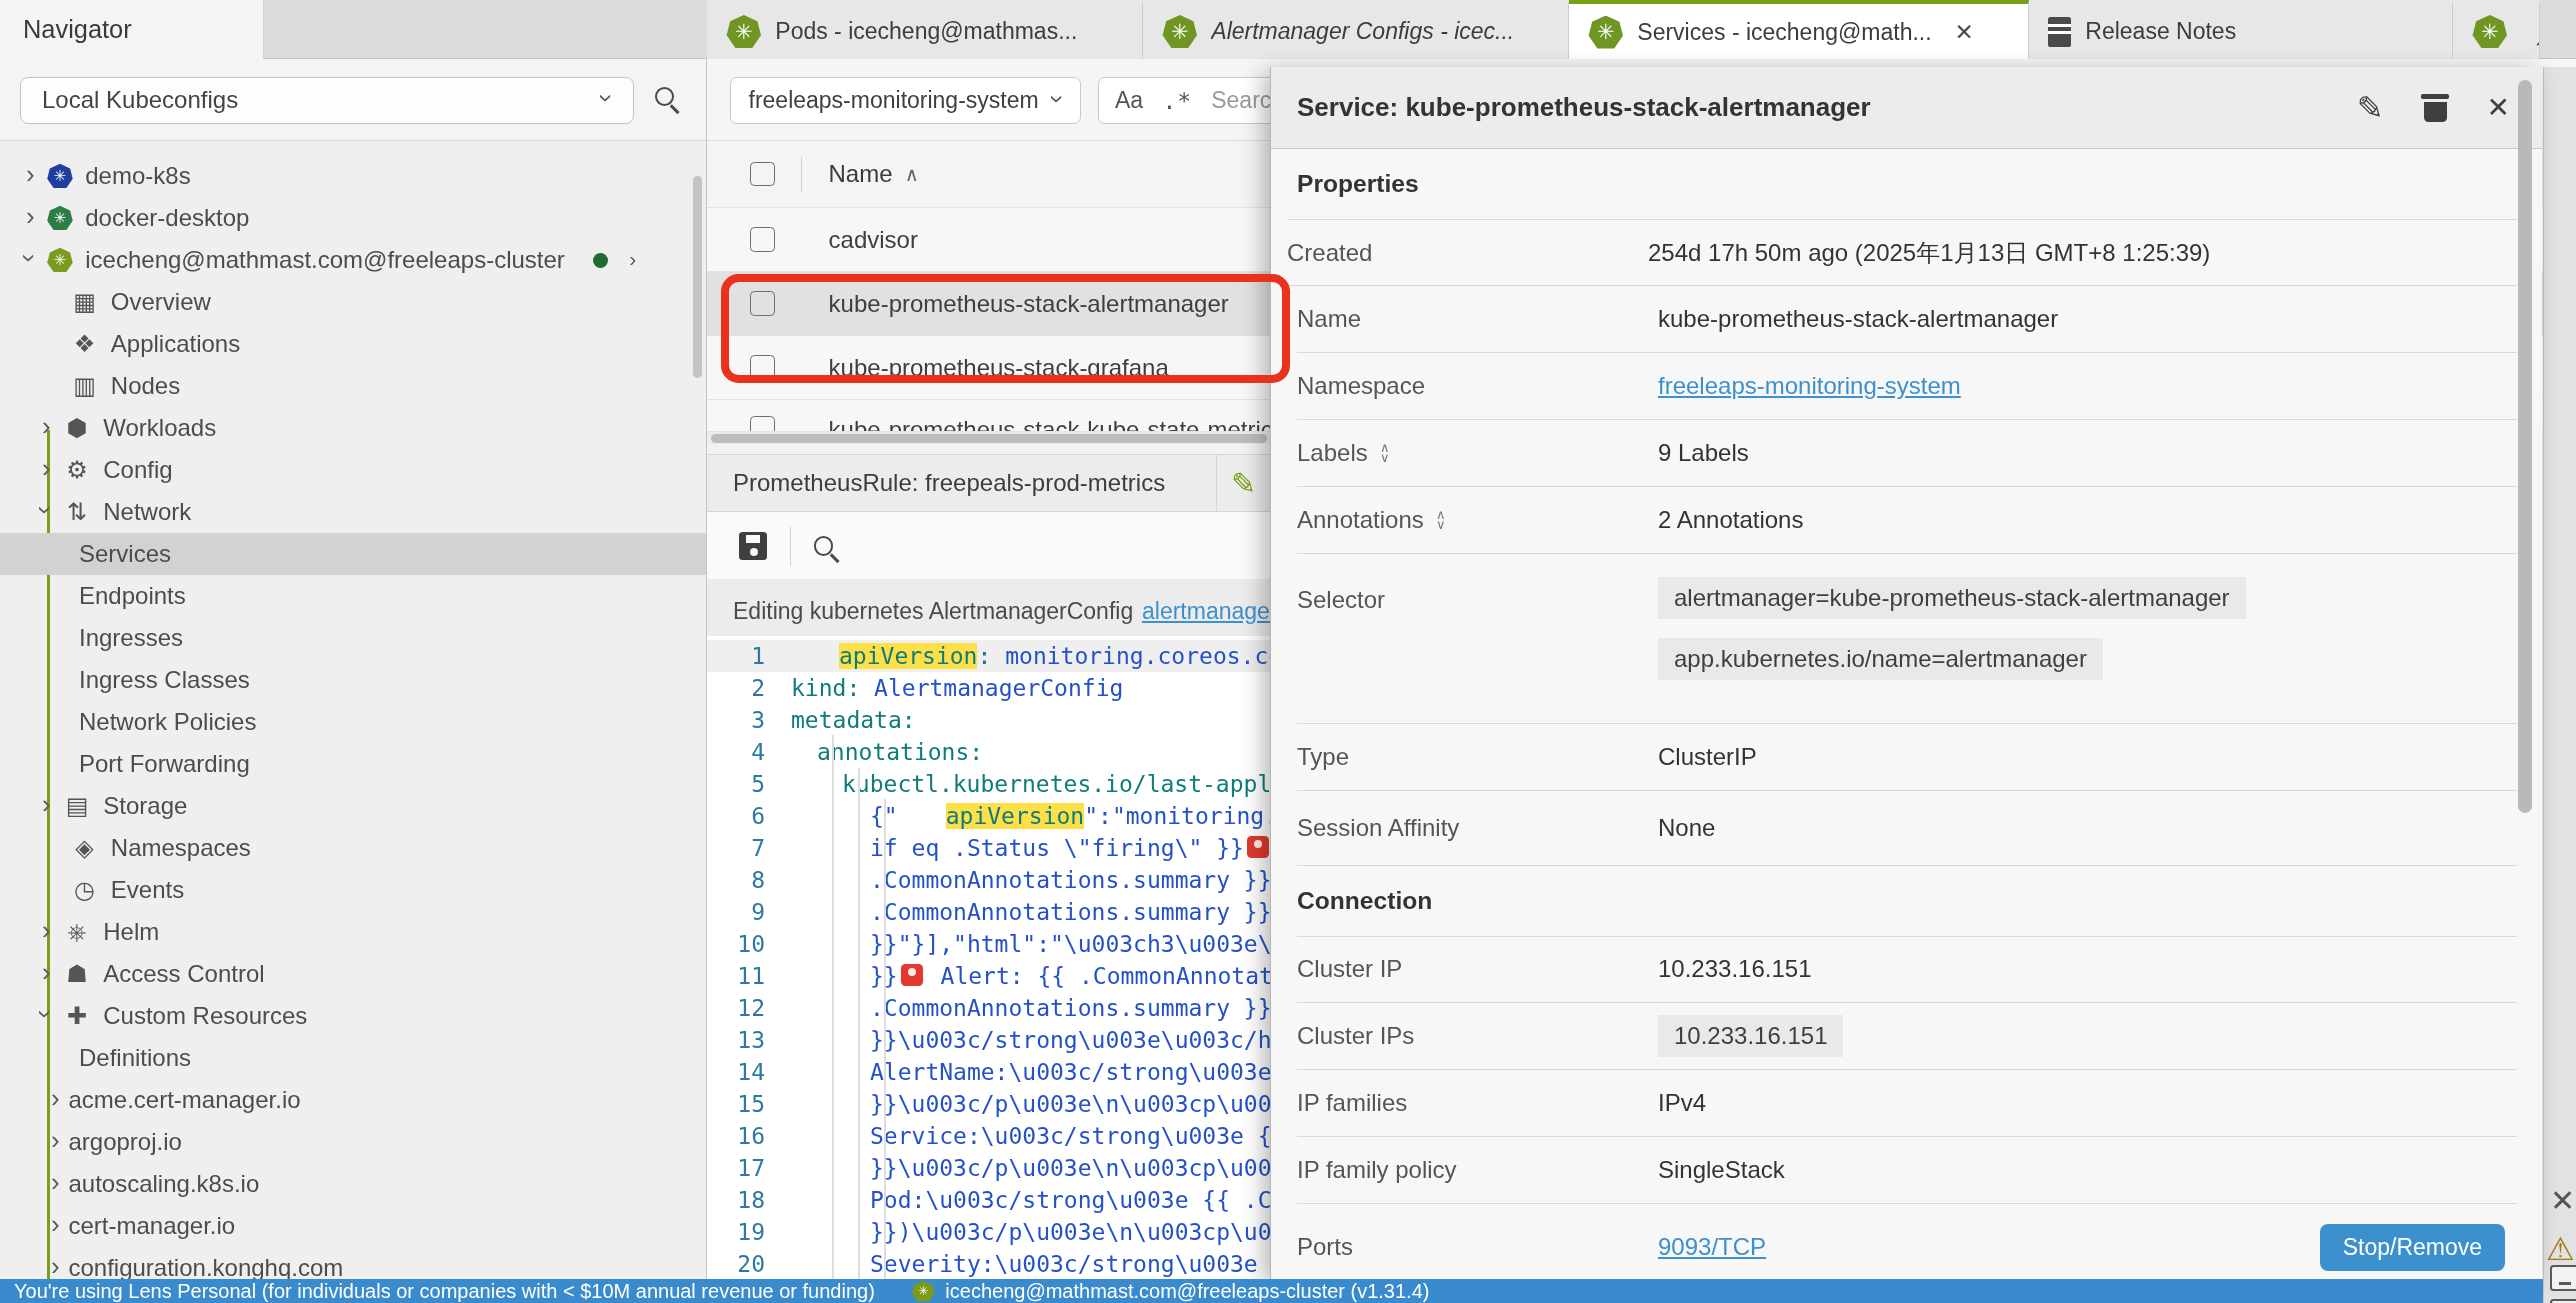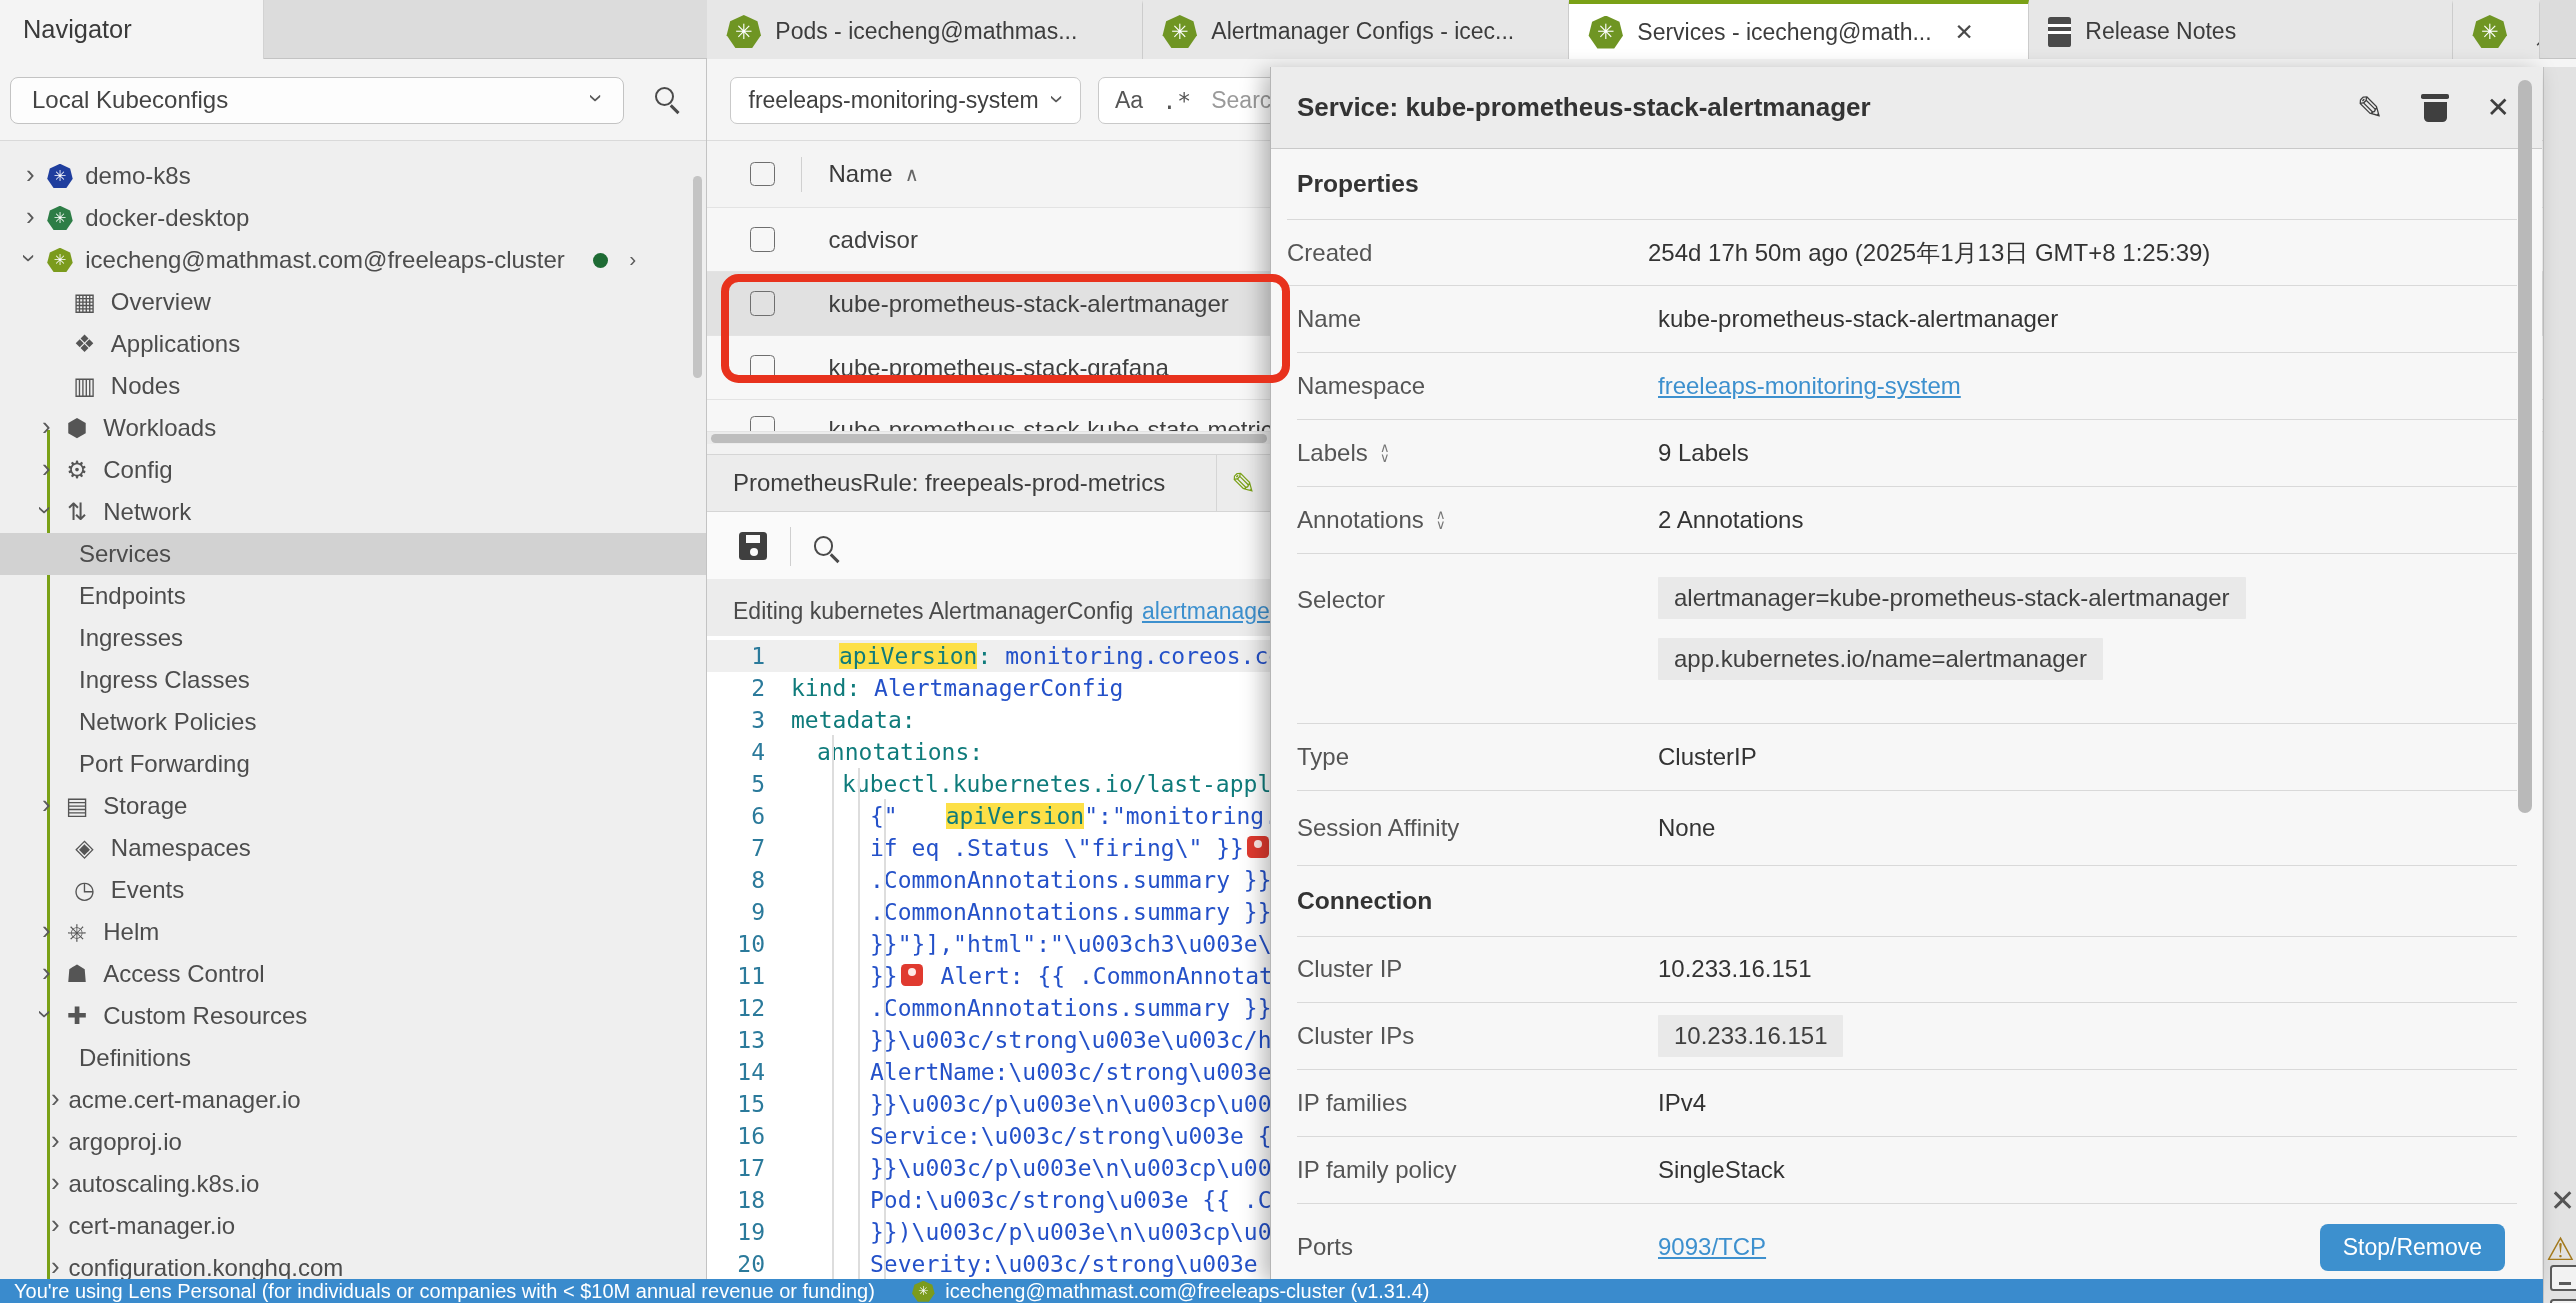--- a/index.html
+++ b/index.html
@@ -5,32 +5,32 @@
   * { margin:0; padding:0; box-sizing:border-box; }
   html,body { width:2576px; height:1304px; overflow:hidden; }
   body { font-family:"Liberation Sans", sans-serif; background:#e7e7e7; position:relative; color:#3f3f3f; }
 
   
   .tabbar { position:absolute; left:0; top:0; width:2576px; height:59px; background:#dcdcdc; border-bottom:0.9px solid #c3c3c3; }
   .nav-title-area { position:absolute; left:0; top:0; width:264px; height:59px; background:#f4f4f4; border-right:0.9px solid #d2d2d2; display:flex; align-items:center; padding-left:23px; font-size:25.4px; color:#3a3a3a; }
   .tabs { position:absolute; left:707px; top:0; right:0; height:59px; display:flex; }
   .tab { height:59px; display:flex; align-items:center; gap:14px; padding:0 19.3px; background:#e7e7e7; border-right:0.9px solid #cccccc; border-top:4.4px solid transparent; font-size:23px; color:#3c3c3c; overflow:hidden; white-space:nowrap; }
   .tab.active { background:#ffffff; border-top:4.4px solid #7aa116; height:60px; }
-  .tab.italic .tab-label { }
+  .tab.italic .tab-label { font-style:italic; }
   .tab-label { overflow:hidden; text-overflow:clip; white-space:nowrap; }
   .tab-close { font-size:23px; color:#4a4a4a; margin-left:8.8px; }
   .k8s-icon { flex:none; width:35px; height:33px; background:#6f9523; clip-path:polygon(50% 0%,89% 19%,99% 61%,74% 100%,26% 100%,1% 61%,11% 19%); display:flex; align-items:center; justify-content:center; color:#fff; font-size:21px; }
   .k8s-icon.small { width:26px; height:24.6px; font-size:15px; }
   .doc-icon { flex:none; width:23px; height:30px; background:linear-gradient(#4a4a4a 0 7px, #fff 7px 9.7px, #4a4a4a 9.7px 14px, #fff 14px 16.7px, #4a4a4a 16.7px 100%); border-radius:2.6px; }
   .pencil-frag { font-size:28px; color:#3f3f3f; transform:rotate(0deg); }
 
   
   .sidebar { position:absolute; left:0; top:59px; width:707px; bottom:24.6px; background:#efefef; border-right:0.9px solid #c3c3c3; }
   .side-toolbar { position:absolute; left:0; top:0; width:100%; height:82px; background:#f4f4f4; border-bottom:0.9px solid #d9d9d9; }
-  .kubeconfig-select { position:absolute; left:10px; top:17.5px; width:614px; height:47px; background:#fdfdfd; border:1.8px solid #c3c3c3; border-radius:8px; display:flex; align-items:center; padding:0 21px; font-size:24px; color:#444; }
+  .kubeconfig-select { position:absolute; left:20px; top:17.5px; width:614px; height:47px; background:#fdfdfd; border:1.8px solid #c3c3c3; border-radius:8px; display:flex; align-items:center; padding:0 21px; font-size:24px; color:#444; }
   .kubeconfig-select .chev { margin-left:auto; }
   .icon-search { display:inline-block; width:19.3px; height:19.3px; border:2.6px solid #4a4a4a; border-radius:50%; position:relative; }
   .icon-search::after { content:""; position:absolute; width:2.6px; height:10.5px; background:#4a4a4a; left:16.7px; top:15px; transform:rotate(-45deg); }
   .side-search { position:absolute; right:32px; top:28px; }
   .tree { position:absolute; left:0; top:82px; right:0; bottom:0; overflow:hidden; padding-top:14px; }
   .side-item { height:42px; display:flex; align-items:center; font-size:24px; color:#4c4c4c; position:relative; }
   .side-item.sel { background:#d2d2d2; }
   .chev { display:inline-block; font-size:26px; color:#5a5a5a; line-height:1; transform:translateY(-1.8px); }
   .chev.down { transform:rotate(90deg) translateX(-1.8px); }
   .side-item .glyph { font-size:24px; color:#555; width:35px; text-align:center; flex:none; }

